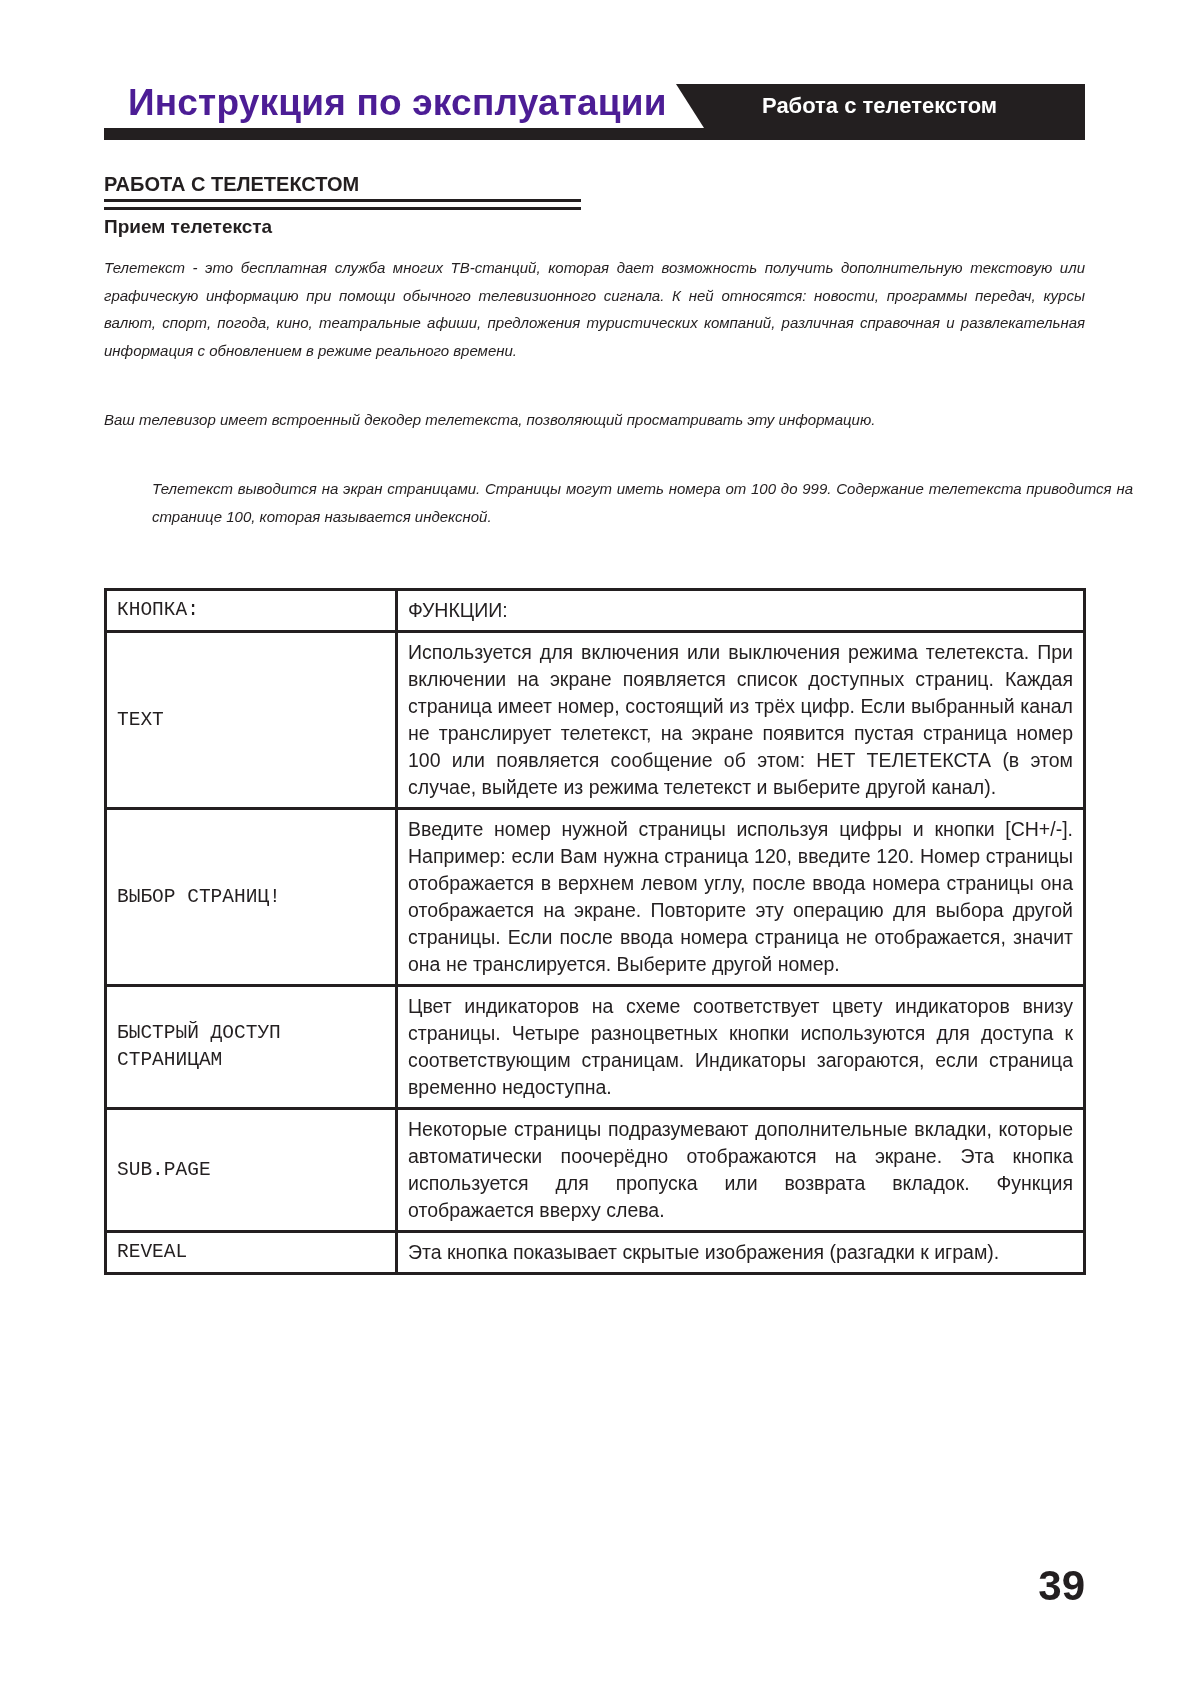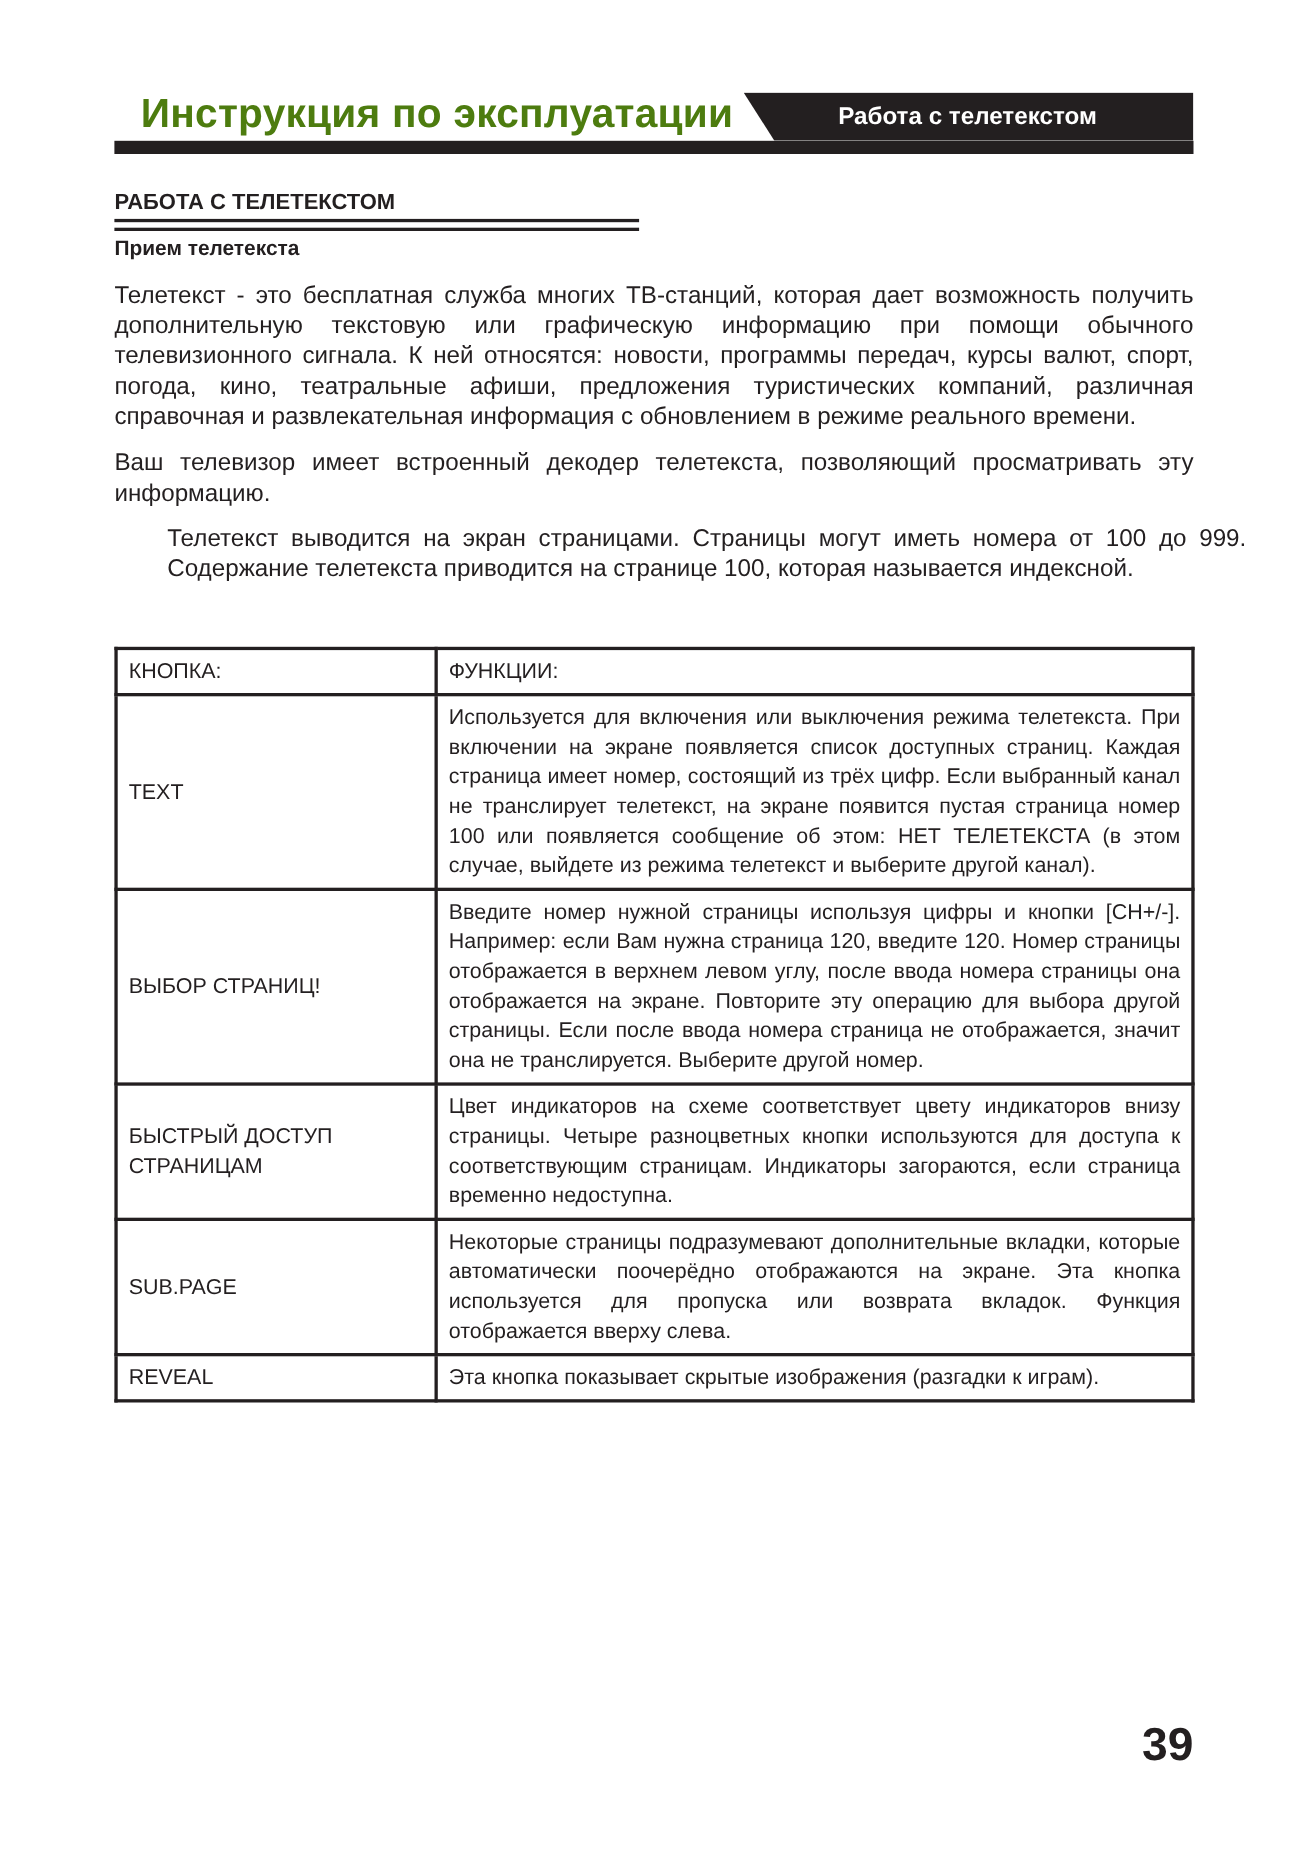--- a/index.html
+++ b/index.html
@@ -1,31 +1,31 @@
 <!DOCTYPE html>
 <html><head>
 <meta charset="utf-8">
 <style>
   html, body { margin:0; padding:0; background:#ffffff; }
   body { width:1190px; height:1684px; position:relative; color:#231f20;
          font-family:"Liberation Sans", sans-serif; }
   .header { position:absolute; left:104px; top:78px; width:981px; height:58px; }
   .header-title { position:absolute; left:24px; top:4px; font-size:37px; font-weight:bold;
-                  letter-spacing:0.2px; color:#4d7c0f; white-space:nowrap; }
+                  letter-spacing:0.2px; color:#4c1d95; white-space:nowrap; }
   .header-tab { position:absolute; left:572px; top:6px; width:409px; height:44px; background:#231f20;
                 clip-path:polygon(0 0,100% 0,100% 100%,28px 100%); }
   .header-tab-label { position:absolute; left:86px; top:9px; font-size:22px; font-weight:bold; color:#ffffff; white-space:nowrap; }
   .header-rule { position:absolute; left:0; top:50px; width:981px; height:12px; background:#231f20; }
   .section-title { position:absolute; left:104px; top:173px; font-size:20px; font-weight:bold; }
   .section-rule { position:absolute; left:104px; width:477px; height:3px; background:#231f20; }
   .sub-title { position:absolute; left:104px; top:216px; font-size:19px; font-weight:bold; }
-  .para { position:absolute; left:104px; width:981px; font-size:22px; line-height:27.5px; text-align:justify; }
+  .para { position:absolute; left:104px; width:981px; font-size:15px; line-height:27.5px; text-align:justify;font-style:italic; }
   table.fn { position:absolute; left:104px; top:588px; width:982px; border-collapse:collapse; font-size:19.5px; line-height:27px; }
   table.fn td { border:3px solid #231f20; vertical-align:middle; padding:6px 10px; }
-  table.fn td.key { width:268px; }
+  table.fn td.key { width:268px;font-family:Liberation Mono, monospace; }
   table.fn td.desc { text-align:justify; }
   .pagenum { position:absolute; right:105px; top:1562px; font-size:42px; font-weight:bold; }
 </style>
 </head>
 <body>
 
 <div class="header">
   <div class="header-title">Инструкция по эксплуатации</div>
   <div class="header-tab">
     <div class="header-tab-label">Работа с телетекстом</div>

